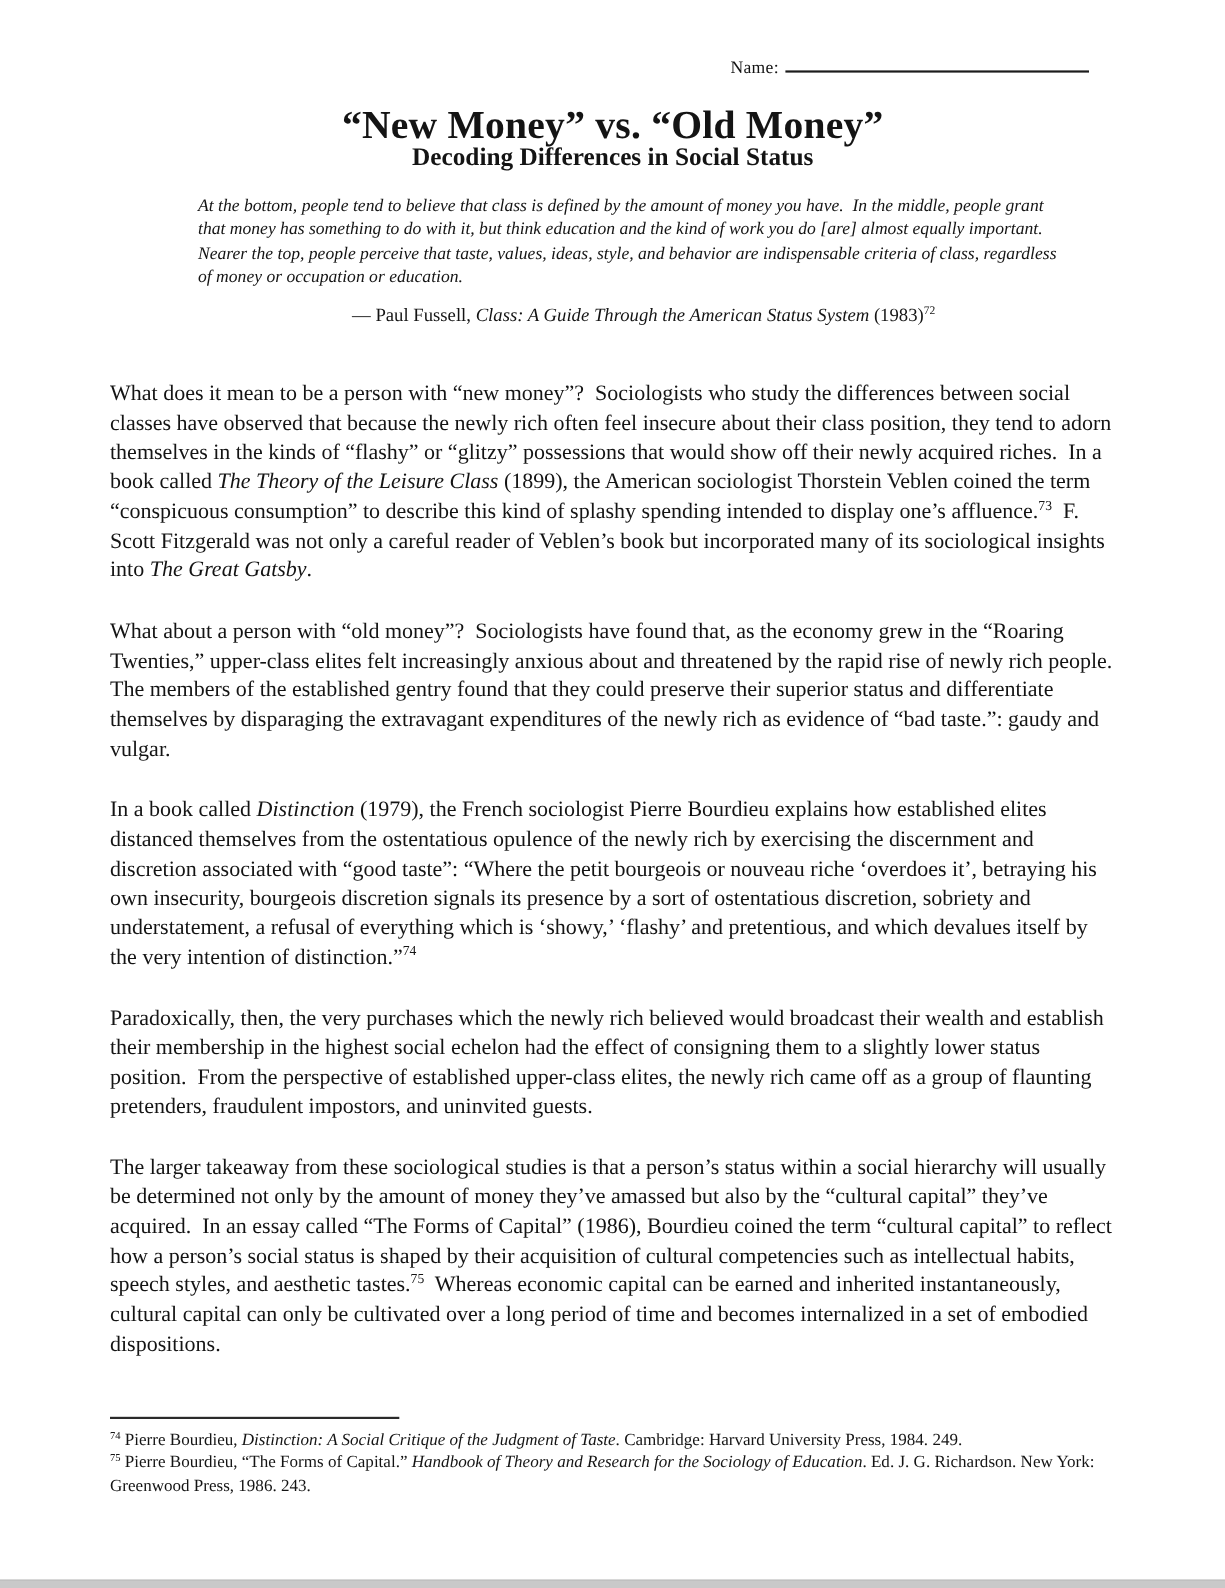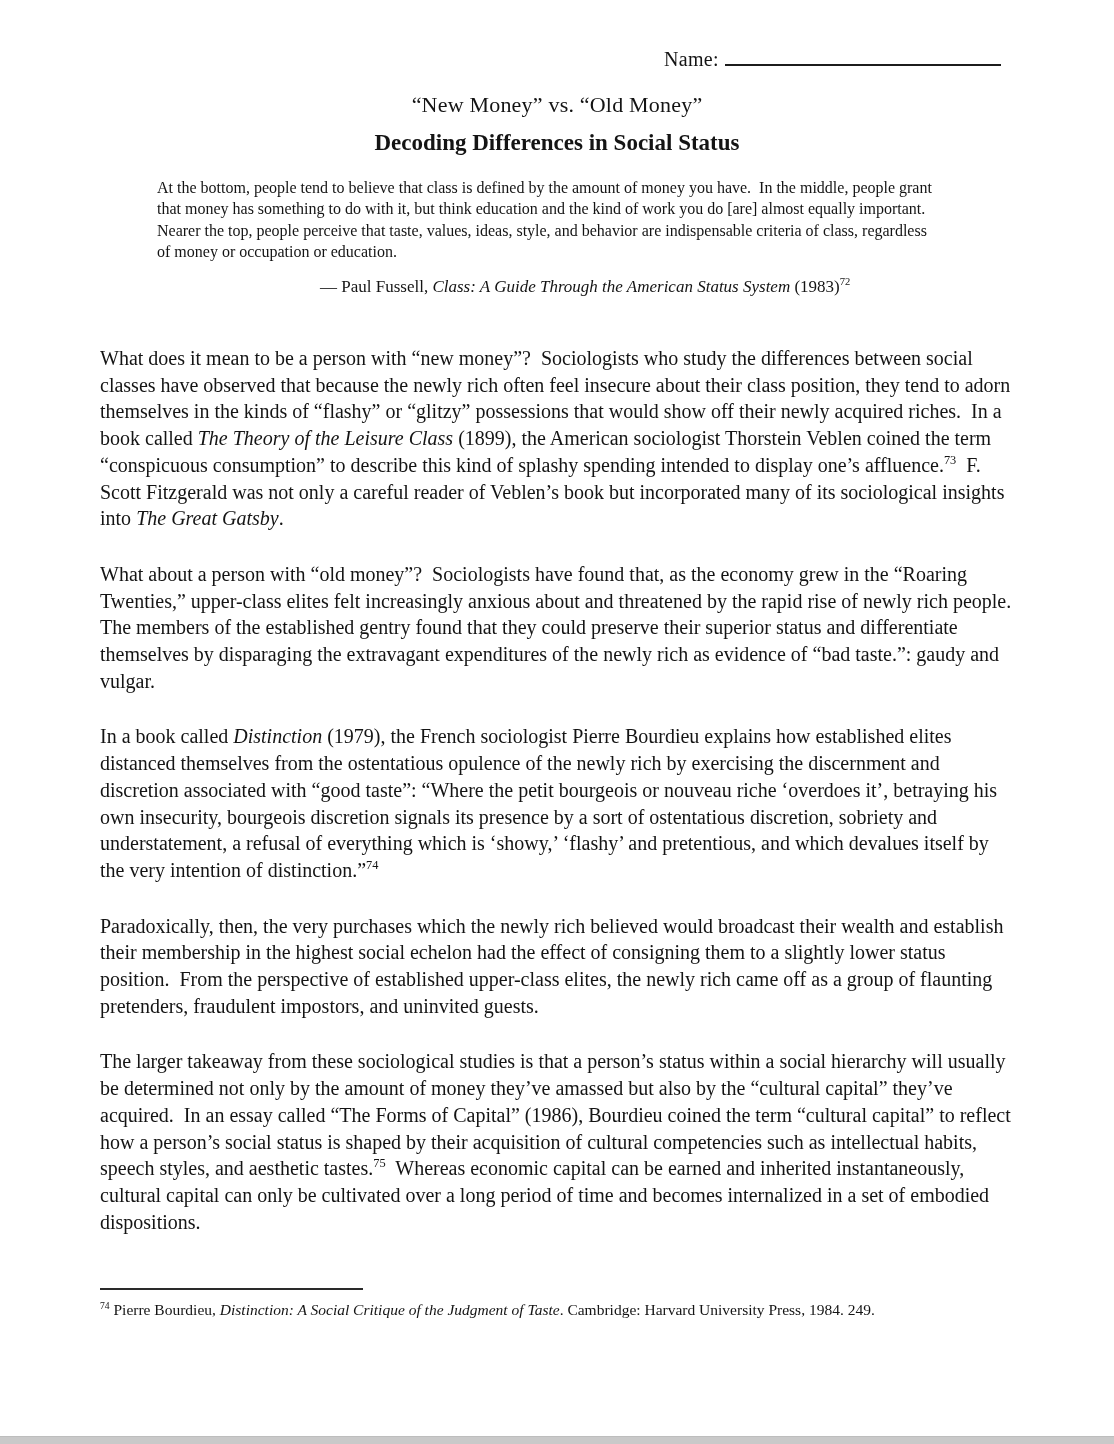--- a/index.html
+++ b/index.html
@@ -5,37 +5,37 @@
   * { margin:0; padding:0; box-sizing:border-box; }
   html,body { background:#ffffff; }
   .page {
     position:relative;
     width:1114px; height:1444px;
     background:#ffffff;
     color:#141414;
     font-family:"Liberation Serif", serif;
     overflow:hidden;
   }
-  .name-row { position:absolute; top:44px; left:664px; font-size:20px; white-space:nowrap; }
+  .name-row { position:absolute; top:44px; left:664px; font-size:16px; white-space:nowrap; }
   .name-label { letter-spacing:0.3px; }
   .name-line {
     display:inline-block; width:276px; height:22px;
     border-bottom:2px solid #1c1c1c; margin-left:6px; vertical-align:baseline;
   }
   .doc-title {
     position:absolute; top:92px; left:0; width:100%;
-    text-align:center; font-size:22px; font-weight:normal; letter-spacing:0.2px;
+    text-align:center; font-size:36px; font-weight:bold; letter-spacing:0.2px;
   }
   .doc-subtitle {
     position:absolute; top:130px; left:0; width:100%;
     text-align:center; font-size:23px; font-weight:bold;
   }
   .epigraph {
-    position:absolute; top:177px; left:157px; width:782px;
-    font-size:16px; line-height:21.3px; white-space:pre-wrap;
+    position:absolute; top:177px; left:180px; width:782px;
+    font-size:16px; line-height:21.3px; white-space:pre-wrap;font-style:italic;
   }
   .attribution {
     position:absolute; top:277px; left:320px; width:700px;
     font-size:17px; white-space:pre-wrap;
   }
   .body-text {
     position:absolute; top:329px; left:100px; width:917px;
     font-size:20px; line-height:26.7px;
   }
   .body-text p { white-space:pre-wrap; margin-bottom:29px;margin-top:16px; }
@@ -75,18 +75,19 @@
     <p><span>What about a person with “old money”?  Sociologists have found that, as the economy grew in the “Roaring Twenties,” upper-class elites felt increasingly anxious about and threatened by the rapid rise of newly rich people.  The members of the established gentry found that they could preserve their superior status and differentiate themselves by disparaging the extravagant expenditures of the newly rich as evidence of “bad taste.”: gaudy and vulgar.</span></p>
     <p><span>In a book called </span><i>Distinction</i><span> (1979), the French sociologist Pierre Bourdieu explains how established elites distanced themselves from the ostentatious opulence of the newly rich by exercising the discernment and discretion associated with “good taste”: “Where the petit bourgeois or nouveau riche ‘overdoes it’, betraying his own insecurity, bourgeois discretion signals its presence by a sort of ostentatious discretion, sobriety and understatement, a refusal of everything which is ‘showy,’ ‘flashy’ and pretentious, and which devalues itself by the very intention of distinction.”</span><sup>74</sup></p>
     <p><span>Paradoxically, then, the very purchases which the newly rich believed would broadcast their wealth and establish their membership in the highest social echelon had the effect of consigning them to a slightly lower status position.  From the perspective of established upper-class elites, the newly rich came off as a group of flaunting pretenders, fraudulent impostors, and uninvited guests.</span></p>
     <p><span>The larger takeaway from these sociological studies is that a person’s status within a social hierarchy will usually be determined not only by the amount of money they’ve amassed but also by the “cultural capital” they’ve acquired.  In an essay called “The Forms of Capital” (1986), Bourdieu coined the term “cultural capital” to reflect how a person’s social status is shaped by their acquisition of cultural competencies such as intellectual habits, speech styles, and aesthetic tastes.</span><sup>75</sup><span>  Whereas economic capital can be earned and inherited instantaneously, cultural capital can only be cultivated over a long period of time and becomes internalized in a set of embodied dispositions.</span></p>
   </div>
 
   <div class="footer">
     <div class="footnote-rule"></div>
     <div class="footnotes">
       <div class="footnote"><sup>74</sup><span> Pierre Bourdieu, </span><i>Distinction: A Social Critique of the Judgment of Taste</i><span>. Cambridge: Harvard University Press, 1984. 249.</span></div>
+      <div class="footnote"><sup>75</sup><span> Pierre Bourdieu, “The Forms of Capital.” </span><i>Handbook of Theory and Research for the Sociology of Education</i><span>. Ed. J. G. Richardson. New York: Greenwood Press, 1986. 243.</span></div>
     </div>
   </div>
 
   <div class="bottom-bar"></div>
 
 </div>
 
 </body></html>

